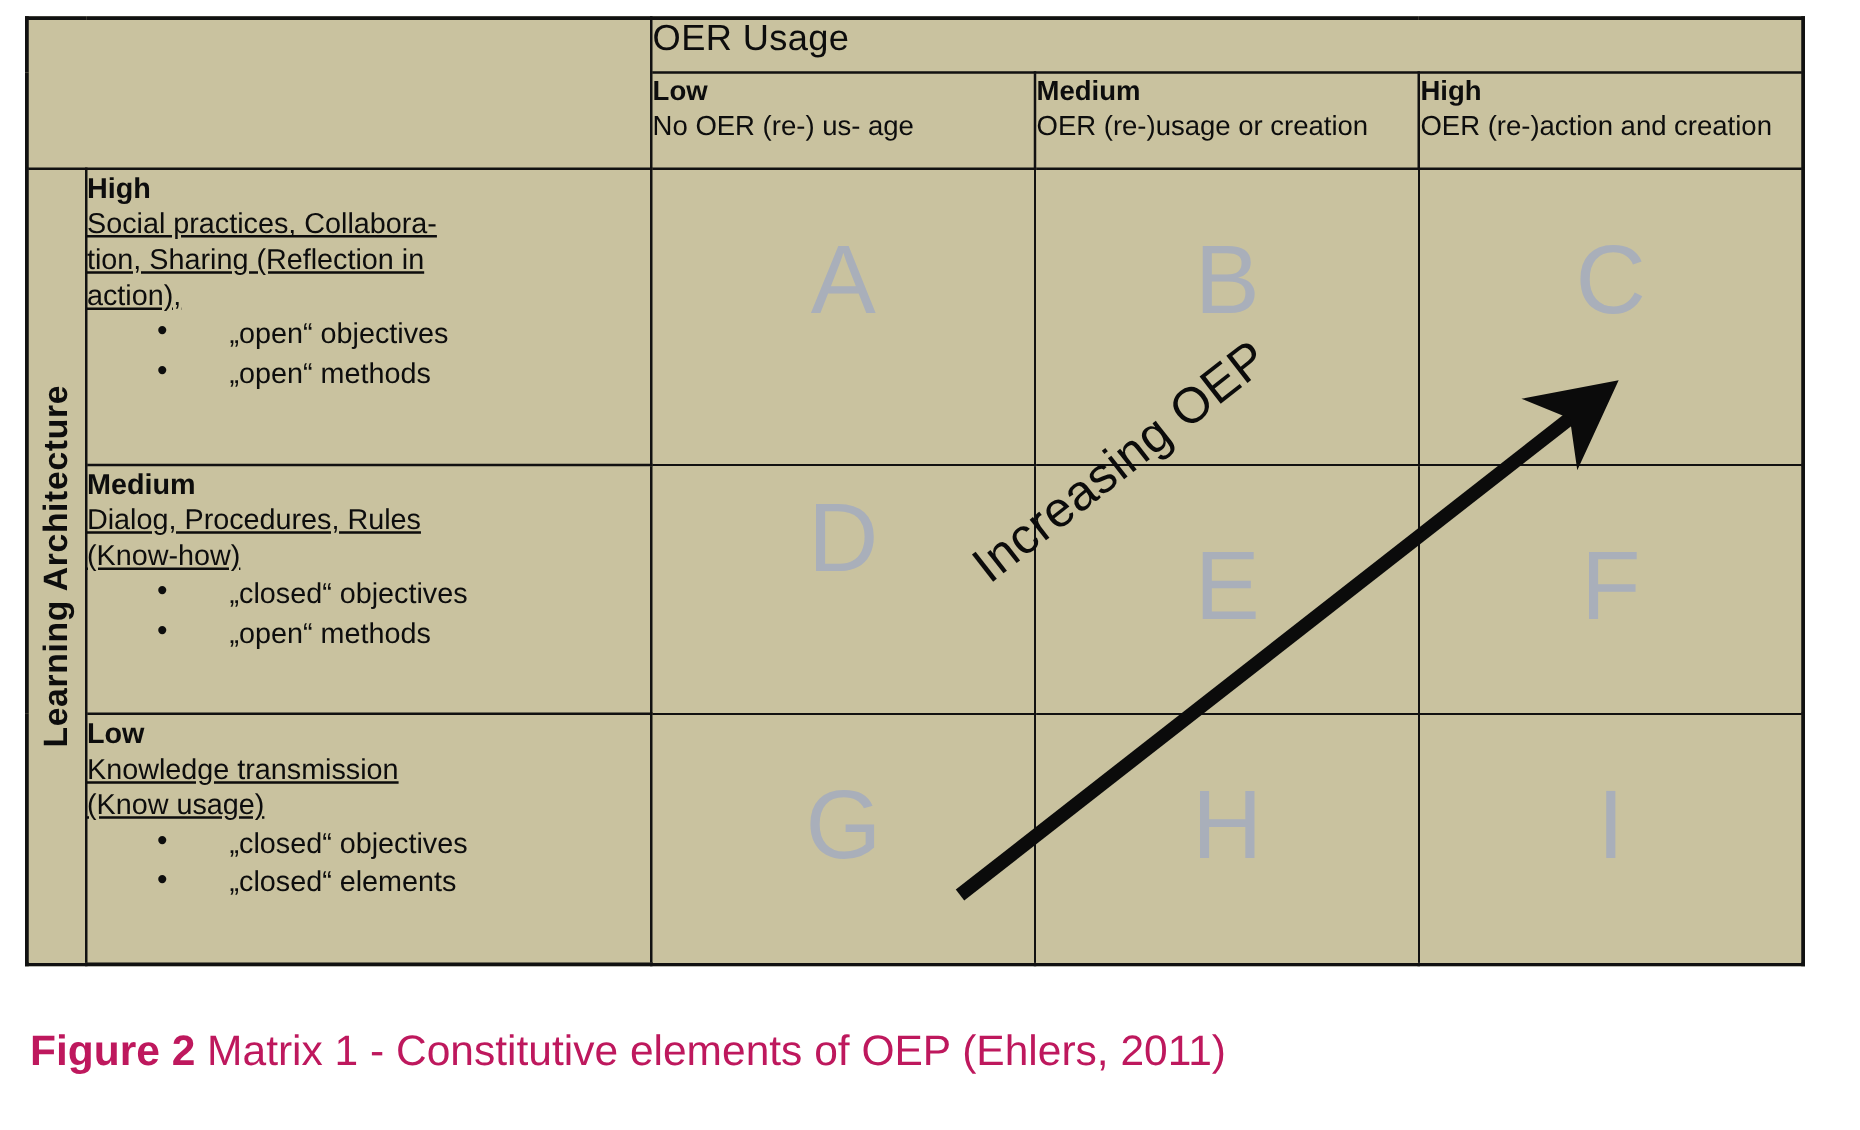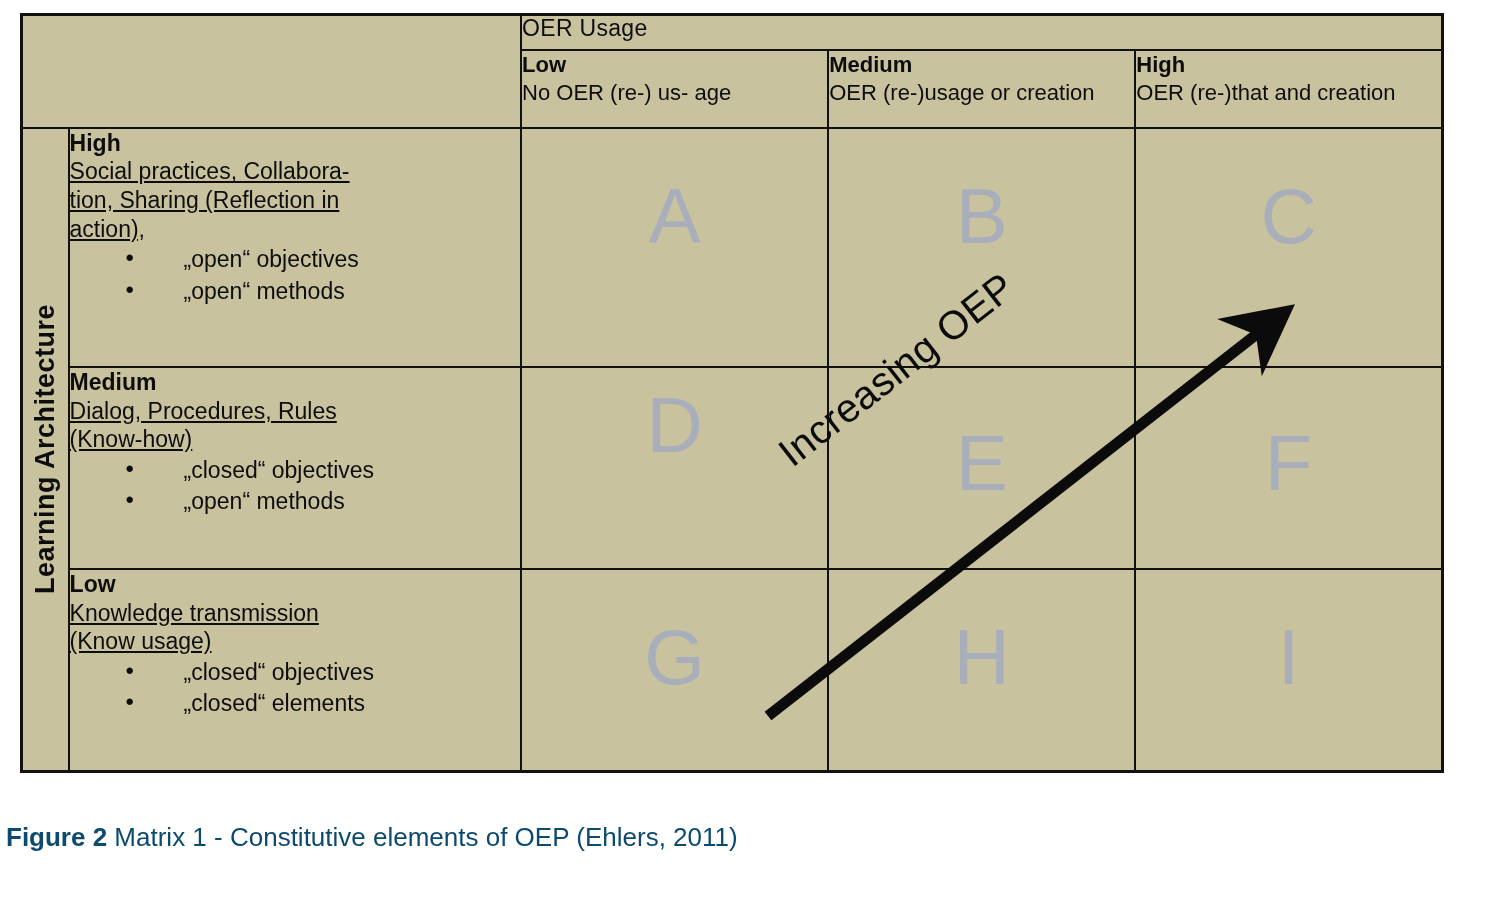--- a/index.html
+++ b/index.html
@@ -43,21 +43,21 @@
     font-weight: normal;
     text-align: left;
     color: #0d0d0d;
   }
 
   .corner-blank { border-top: none !important; border-left: none !important; }
 
   
   .oer-usage-title {
     text-align: center;
-    font-size: 23px;
+    font-size: 29px;
     font-weight: bold;
     letter-spacing: .3px;
     padding: 8px 0 10px 0;
     line-height: 1.05;
   }
   .usage-head {
     padding: 7px 9px 6px 9px;
     font-size: 22px;
     line-height: 1.30;
   }
@@ -145,24 +145,24 @@
     font-size: 40px;
     font-weight: normal;
     color: #0b0b0b;
     white-space: nowrap;
     letter-spacing: .4px;
   }
 
   
   #caption {
     position: absolute;
-    left: 6px;
+    left: 24px;
     top: 822px;
-    font-size: 26px;
-    color: #0c4a6e;
+    font-size: 34px;
+    color: #be185d;
     white-space: nowrap;
   }
   #caption .fignum { font-weight: bold; }
 </style>
 </head>
 <body>
 
 <div id="figure-root">
 
   <table id="matrix">
@@ -186,21 +186,21 @@
           <span class="desc">No OER (re-) us-
 age</span>
         </td>
         <td class="usage-head">
           <span class="lvl">Medium</span>
           <span class="desc">OER (re-)usage  or
 creation</span>
         </td>
         <td class="usage-head">
           <span class="lvl">High</span>
-          <span class="desc">OER (re-)that
+          <span class="desc">OER (re-)action
 and creation</span>
         </td>
       </tr>
 
       <tr>
         <td class="spine" rowspan="3">
           <span class="spine-label">Learning Architecture</span>
         </td>
         <td class="rowdesc">
           <span class="lvl">High</span>

